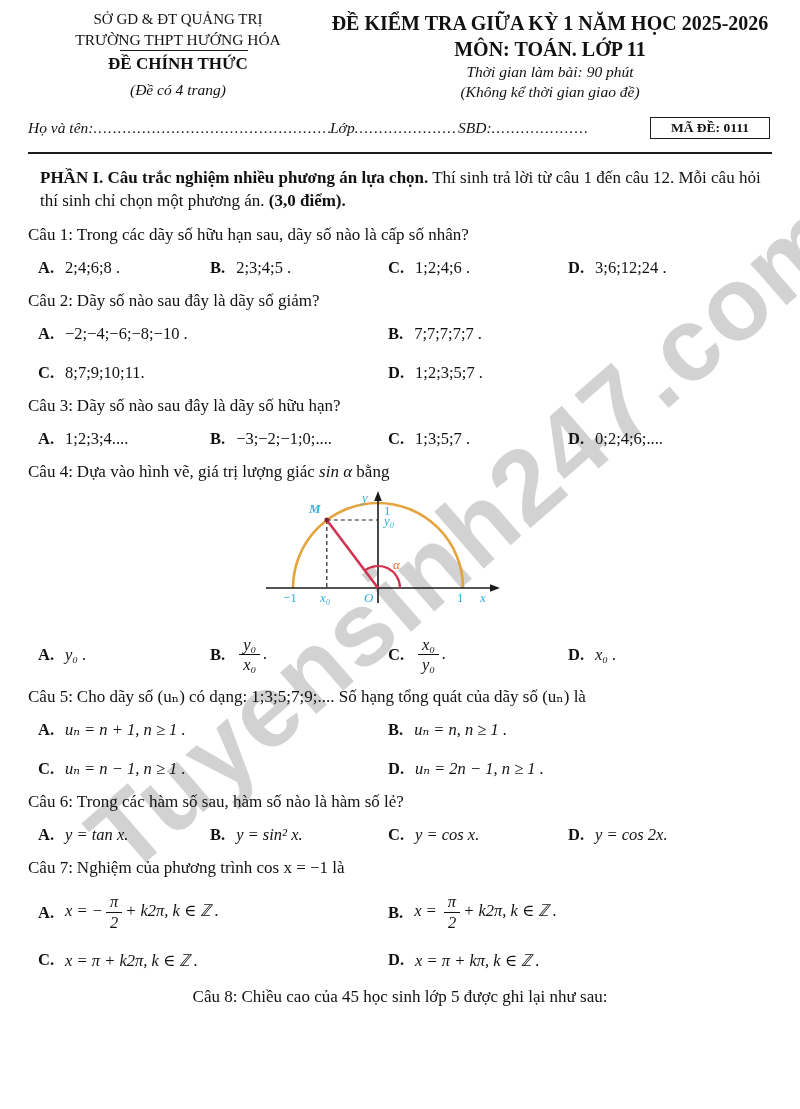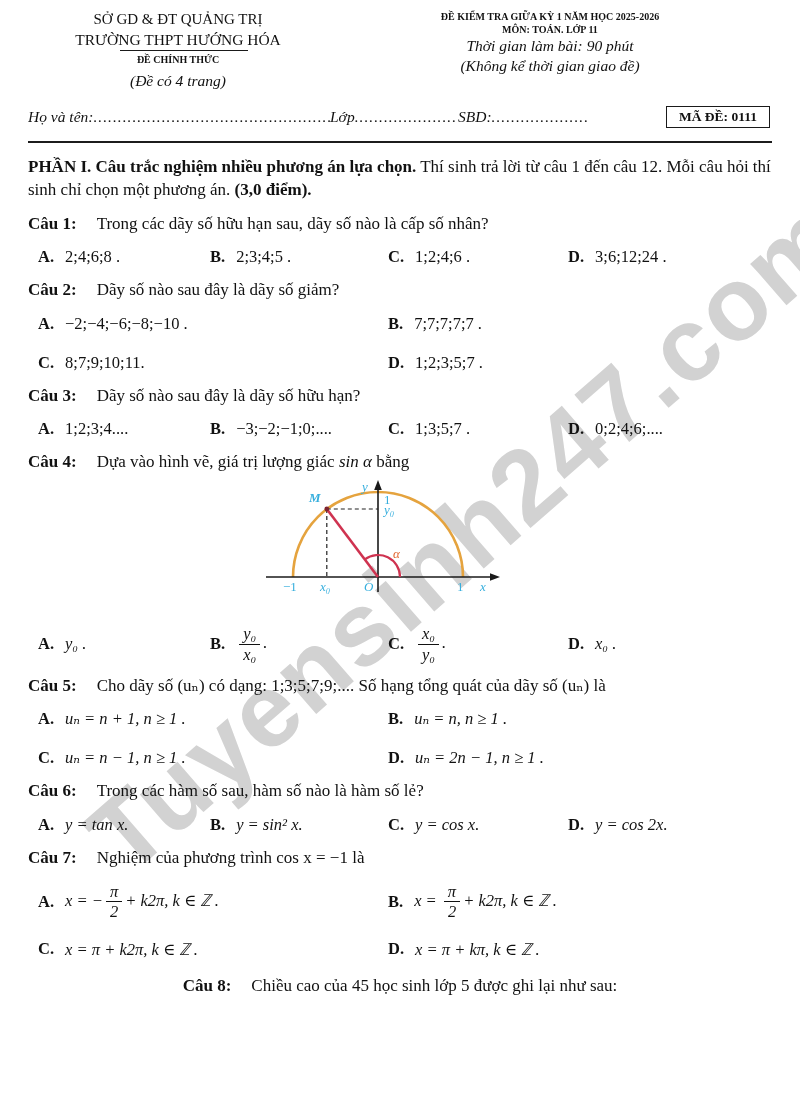--- a/index.html
+++ b/index.html
@@ -17,40 +17,40 @@
   .page{position:relative;z-index:1;padding:10px 28px 0 28px;}
   .b{font-weight:bold;}
   .i{font-style:italic;}
   
   .header{display:flex;}
   .header-left{width:300px;text-align:center;line-height:1.3;}
   .header-right{flex:1;text-align:center;line-height:1.3;}
   .hl1{font-size:15px;}
   .school{font-weight:normal;font-size:15.5px;position:relative;display:inline-block;}
   .school::after{content:"";position:absolute;left:22%;right:16%;bottom:-1px;border-bottom:1.6px solid #1a1a1a;}
-  .hl3{font-weight:bold;font-size:10px;margin-top:3px;}
+  .hl3{font-weight:bold;font-size:17px;margin-top:3px;}
   .hl4{font-style:italic;font-size:15.5px;margin-top:5px;}
-  .hr1,.hr2{font-weight:bold;font-size:10px;}
+  .hr1,.hr2{font-weight:bold;font-size:20px;}
   .hr3,.hr4{font-style:italic;font-size:15.5px;}
   
   .info-row{display:flex;align-items:center;margin-top:15px;font-style:italic;font-size:15.5px;}
   .dots{letter-spacing:1px;}
   .info-name{width:302px;overflow:hidden;white-space:nowrap;}
   .info-class{width:128px;overflow:hidden;white-space:nowrap;}
   .info-sbd{flex:1;overflow:hidden;white-space:nowrap;}
   .code-box{
-    border:1.6px solid #1a1a1a;padding:2px 12px;font-weight:bold;font-style:normal;
+    border:1.6px solid #1a1a1a;padding:2px 20px;font-weight:bold;font-style:normal;
     font-size:13.5px;white-space:nowrap;margin-right:2px;
   }
   .rule{border-top:2.2px solid #1c1c1c;margin-top:13px;}
   
-  .part-head{margin-top:13px;font-size:17px;line-height:1.32;}
+  .part-head{margin-top:13px;font-size:17px;line-height:1.32;margin-left:12px;}
   
   .q{margin-top:12px;font-size:17px;line-height:1.3;}
-  .q-label{font-weight:bold;margin-right:20px;}
+  .q-label{font-weight:normal;margin-right:4px;}
   .opts4{display:grid;grid-template-columns:172px 178px 180px auto;padding-left:10px;margin-top:12px;font-size:16.5px;}
   .opts2{display:grid;grid-template-columns:350px auto;padding-left:10px;margin-top:12px;row-gap:19px;font-size:16.5px;}
   .opt{display:flex;align-items:center;}
   .okey{font-weight:bold;margin-right:11px;}
   .frac{display:inline-block;vertical-align:middle;text-align:center;line-height:1.08;margin:0 3px;}
   .frac .num{display:block;border-bottom:1.2px solid #111;padding:0 4px 1px 4px;}
   .frac .den{display:block;padding:1px 4px 0 4px;}
   
   .fig-wrap{text-align:center;margin:4px 0 0 0;padding-right:30px;}
   .fig-svg{display:inline-block;}

